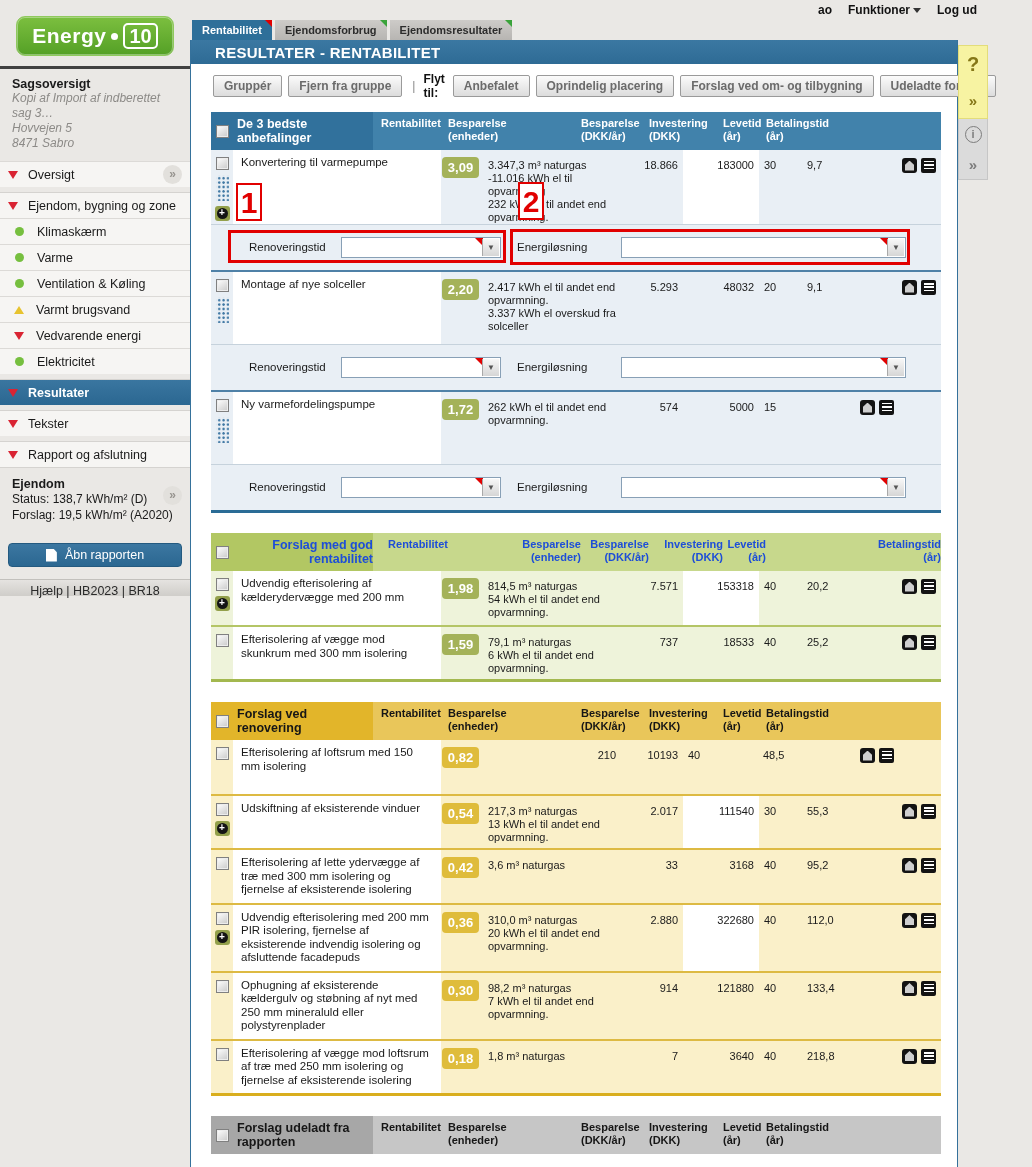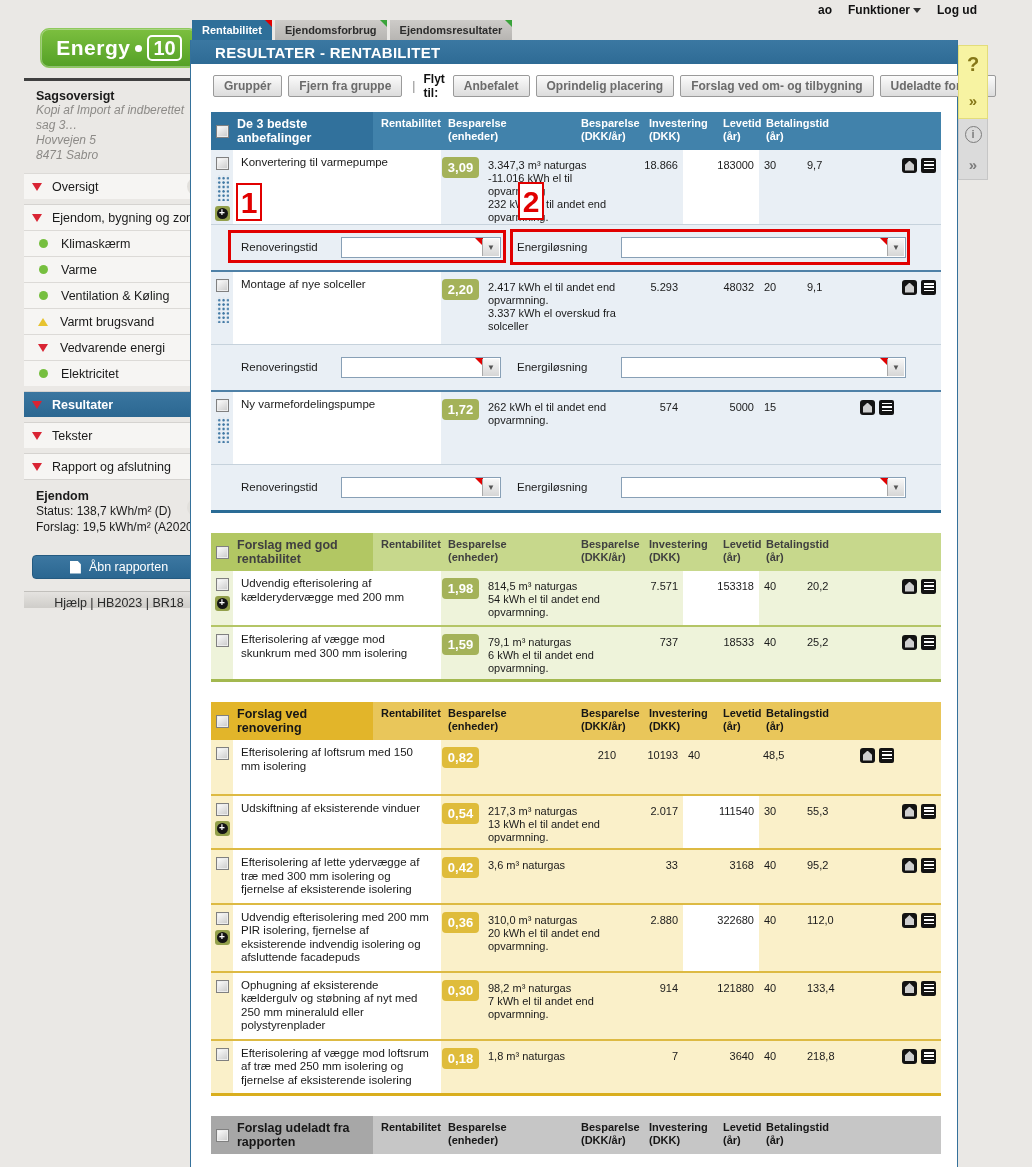--- a/index.html
+++ b/index.html
@@ -4,21 +4,21 @@
 <style>
   * { margin:0; padding:0; box-sizing:border-box; }
   html,body { width:1032px; height:1167px; font-family:"Liberation Sans", sans-serif; background:#eae8e5; position:relative; font-size:12px; color:#1a1a1a; overflow:hidden; }
 
   
   .userbar { position:absolute; top:3px; right:55px; display:flex; gap:16px; align-items:center; font-weight:bold; font-size:12px; color:#111; }
   .userbar .caret { display:inline-block; width:0; height:0; border-left:4px solid transparent; border-right:4px solid transparent; border-top:5px solid #333; margin-left:3px; vertical-align:middle; }
   .userbar span { cursor:pointer; }
 
   
-  .sidebar { position:absolute; left:0; top:12px; width:190px;margin-left:24px; }
+  .sidebar { position:absolute; left:0; top:0; width:190px; }
   .logo { margin:16px 14px 10px 16px; width:158px; height:40px; border-radius:9px; background:linear-gradient(#7cbf3f,#54a026); border:1px solid #8fc95d; box-shadow:inset 0 0 0 1px rgba(255,255,255,.35); display:flex; align-items:center; justify-content:center; gap:5px; }
   .logo .lt { color:#fff; font-weight:bold; font-size:21px; letter-spacing:.5px; }
   .logo .dot { width:7px; height:7px; background:#fff; border-radius:50%; }
   .logo .ln { color:#fff; font-weight:bold; font-size:20px; border:2px solid #fff; border-radius:5px; padding:0 4px; line-height:22px; }
   .case { border-top:3px solid #404040; padding:8px 10px 10px 12px; }
   .case .ct { font-weight:bold; font-size:12.5px; }
   .case .ci { font-style:italic; color:#8c8a87; font-size:12px; line-height:15px; }
   .nav { list-style:none; }
   .nav li { position:relative; display:flex; align-items:center; min-height:26px; padding-left:8px; border-top:1px solid #dcdad7; background:#f6f5f3; cursor:pointer; font-size:12.5px; }
   .nav li.sub { padding-left:14px; }
@@ -66,21 +66,21 @@
 
   
   .tables { padding:4px 0 0 20px; width:750px; }
   .etable { width:730px; margin-bottom:20px; }
   .thead { display:flex; height:38px; }
   .th-title { width:162px; display:flex; align-items:center; gap:8px; padding-left:5px; font-weight:bold; font-size:12.5px; }
   .th-cols { flex:1; display:flex; padding:5px 0 0 8px; font-weight:bold; font-size:11px; line-height:13px; }
   .hc { white-space:pre-line; }
   .hc-rent{width:67px;} .hc-units{width:133px;} .hc-dkk{width:68px;} .hc-inv{width:74px;} .hc-life{width:43px;} .hc-pay{flex:1;}
   .theme-blue .thead { color:#fff; } .theme-blue .th-title{background:#31719c;} .theme-blue .th-cols{background:#4182ab;}
-  .theme-green .thead { color:#404040; } .theme-green .th-title{background:#b2c763;} .theme-green .th-cols{background:#c7d88c;}
+  .theme-green .thead { color:#1d4ed8;text-align:right; } .theme-green .th-title{background:#b2c763;} .theme-green .th-cols{background:#c7d88c;}
   .theme-yellow .thead { color:#161616; } .theme-yellow .th-title{background:#e2b52a;} .theme-yellow .th-cols{background:#e9c65a;}
   .theme-gray .thead { color:#161616; } .theme-gray .th-title{background:#a7a7a7;} .theme-gray .th-cols{background:#c6c6c6;}
 
   .theme-blue { border-bottom:3px solid #2a6c96; }
   .theme-green { border-bottom:3px solid #a3b84f; }
   .theme-yellow { border-bottom:3px solid #d9ae1e; }
   .theme-gray { border-bottom:none; }
 
   .prow { display:grid; grid-template-columns:22px 208px 47px 133px 62px 76px 44px 96px 1fr; min-height:56px; }
   .theme-blue .prow { background:#e9eff5; min-height:74px; }
@@ -107,21 +107,21 @@
   .c-life { padding-left:5px; } .c-pay { padding-left:4px; }
   .c-icons { display:flex; gap:4px; justify-content:flex-end; padding:8px 5px 0 0; }
   .ic-house { width:15px; height:15px; background:#131313; border-radius:3px; position:relative; cursor:pointer; }
   .ic-house::after { content:""; position:absolute; left:3px; right:3px; top:2.5px; bottom:2.5px; background:#cfcfcf; clip-path:polygon(50% 0,100% 42%,100% 100%,0 100%,0 42%); }
   .ic-notes { width:15px; height:15px; background:#131313; border-radius:2px; position:relative; cursor:pointer; }
   .ic-notes::after { content:""; position:absolute; left:2.5px; right:2.5px; top:3px; bottom:3px; background:repeating-linear-gradient(to bottom,#fff 0 1.5px,transparent 1.5px 3.4px); }
 
   
   .drow { position:relative; height:46px; }
   .theme-blue .drow { background:#e9eff5; border-top:1px solid #c6d2dc; }
-  .dlabel { position:absolute; left:30px; top:16px; font-size:11.5px; }
+  .dlabel { position:absolute; left:38px; top:16px; font-size:11.5px; }
   .dlabel2 { left:306px; }
   .dd { position:absolute; top:12px; height:21px; background:#fff; border:1px solid #88a0b6; cursor:pointer; }
   .dd-renov { left:130px; width:160px; }
   .dd-energy { left:410px; width:285px; }
   .dd .corner { position:absolute; right:17px; top:0; width:0; height:0; border-top:8px solid #e10000; border-left:8px solid transparent; }
   .dd .arrowbtn { position:absolute; right:1px; top:1px; bottom:1px; width:17px; background:linear-gradient(#f7f7f7,#d6d6d6); border-left:1px solid #a9a9a9; color:#555; font-size:8px; font-style:normal; display:flex; align-items:center; justify-content:center; }
 
   
   .annot { display:none; position:absolute; border:3px solid #e10000; z-index:5; pointer-events:none; }
   .drow.annotated .annot { display:block; }

